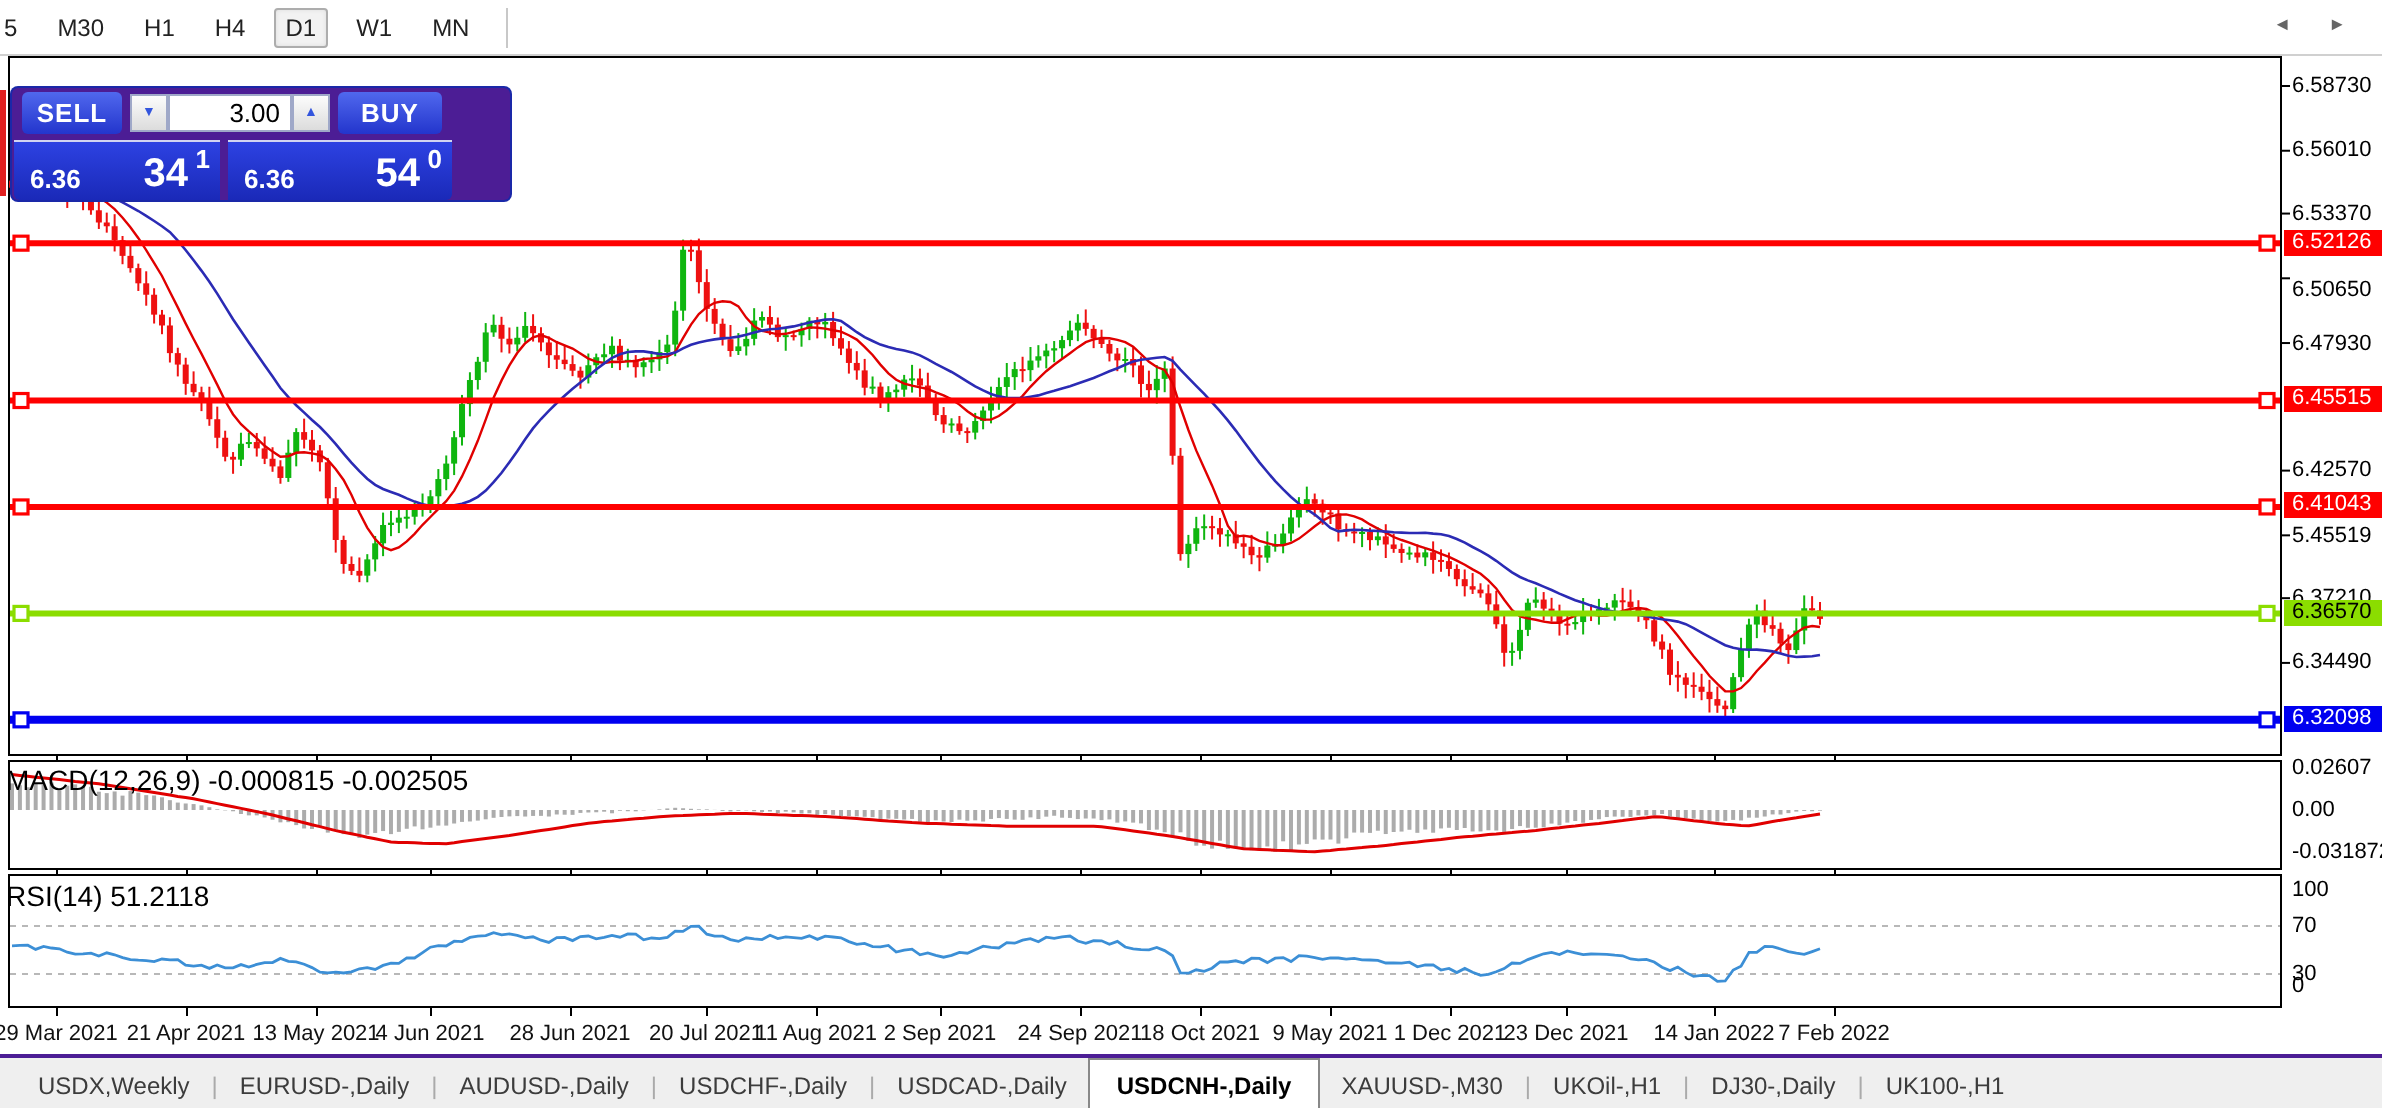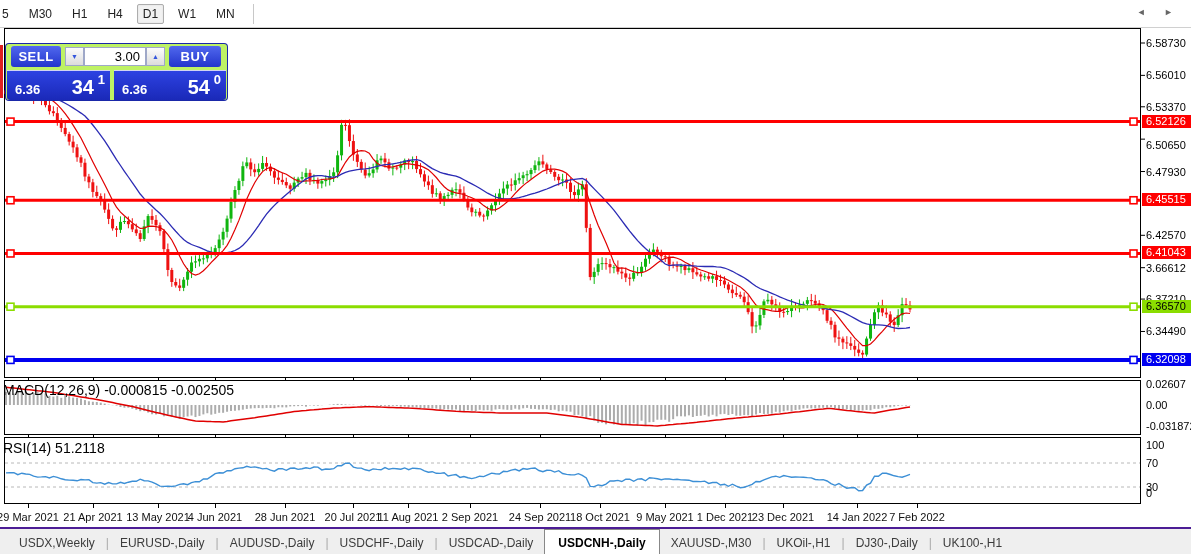--- a/index.html
+++ b/index.html
@@ -9,21 +9,21 @@
   #toolbar{position:absolute;left:0;top:0;width:1191px;height:27px;background:#fff;border-bottom:1px solid #d0d0d0;display:flex;align-items:center;}
   .tfbtn{font-size:12px;color:#222;padding:2px 5px;margin-left:8px;border:1px solid transparent;border-radius:2px;cursor:default;}
   .tfbtn.first{margin-left:0;padding-left:1px;}
   .tfbtn.active{background:#f2f2f2;border:1px solid #adadad;box-shadow:inset 0 0 2px #ddd;}
   .tbsep{width:1px;height:20px;background:#c8c8c8;margin-left:12px;}
   
   #chart-title{position:absolute;left:8px;top:32px;font-size:12px;color:#000;white-space:nowrap;z-index:4;}
   #chart-title .tri{font-size:9px;margin-right:5px;}
   #chart-title .ohlc{margin-left:8px;}
   
-  #trade-widget{position:absolute;left:6px;top:44px;width:221px;height:56px;background:#bef264;border-radius:3px;z-index:5;box-shadow:0 0 0 1px #1a28a8;}
+  #trade-widget{position:absolute;left:6px;top:44px;width:221px;height:56px;background:#4c1d95;border-radius:3px;z-index:5;box-shadow:0 0 0 1px #1a28a8;padding-left:28px;}
   .twrow1{position:absolute;left:0;top:0;width:221px;height:25px;}
   .twbtn{position:absolute;top:2px;height:21px;border-radius:3px;background:linear-gradient(#5068ee,#2335cc);color:#fff;font-size:13px;font-weight:600;text-align:center;line-height:21px;letter-spacing:.5px;}
   #sell-btn{left:5px;width:50px;}
   #buy-btn{left:163px;width:52px;}
   .spinbtn{position:absolute;top:3px;width:19px;height:19px;background:linear-gradient(#fcfcfc,#dcdcdc);border:1px solid #9fa8c8;box-sizing:border-box;color:#3355dd;font-size:7px;text-align:center;line-height:17px;}
   #vol-down{left:59px;}
   #vol-up{left:140px;}
   #vol-value{position:absolute;left:78px;top:3px;width:62px;height:19px;background:#fff;border:1px solid #9fa8c8;box-sizing:border-box;color:#000;font-size:13px;line-height:17px;text-align:right;padding-right:5px;}
   .pricepanel{position:absolute;top:26px;height:29px;background:linear-gradient(#2d42e2,#1a29b8);border-top:1px solid rgba(255,255,255,.8);color:#fff;}
   #sell-panel{left:1px;width:103px;border-bottom-left-radius:3px;}
@@ -871,21 +871,21 @@
   <div class="panel-label" style="top:382px;">MACD(12,26,9) -0.000815 -0.002505</div>
   <div class="panel-label" style="top:440px;">RSI(14) 51.2118</div>
 
   <div id="price-axis">
       <div class="pl" style="top:37px">6.58730</div>
       <div class="pl" style="top:69.3679999999996px">6.56010</div>
       <div class="pl" style="top:100.78400000000038px">6.53370</div>
       <div class="pl" style="top:139px">6.50650</div>
       <div class="pl" style="top:165.51999999999958px">6.47930</div>
       <div class="pl" style="top:229.30399999999997px">6.42570</div>
-      <div class="pl" style="top:261.67199999999957px">3.66612</div>
+      <div class="pl" style="top:261.67199999999957px">5.45519</div>
       <div class="pl" style="top:293.0880000000003px">6.37210</div>
       <div class="pl" style="top:325.45599999999996px">6.34490</div>
       <div class="plc" style="top:300px;background:#8b5cf6;color:#ffffff">6.36341</div>
       <div class="plc" style="top:114.58760000000012px;background:#ff0000;color:#ffffff">6.52126</div>
       <div class="plc" style="top:193.25850000000025px;background:#ff0000;color:#ffffff">6.45515</div>
       <div class="plc" style="top:246.4753000000001px;background:#ff0000;color:#ffffff">6.41043</div>
       <div class="plc" style="top:299.7039999999995px;background:#8bdd00;color:#000000">6.36570</div>
       <div class="plc" style="top:352.9208000000004px;background:#0000f0;color:#ffffff">6.32098</div>
       <div class="pl" style="top:378.01365px">0.02607</div>
       <div class="pl" style="top:399px">0.00</div>

